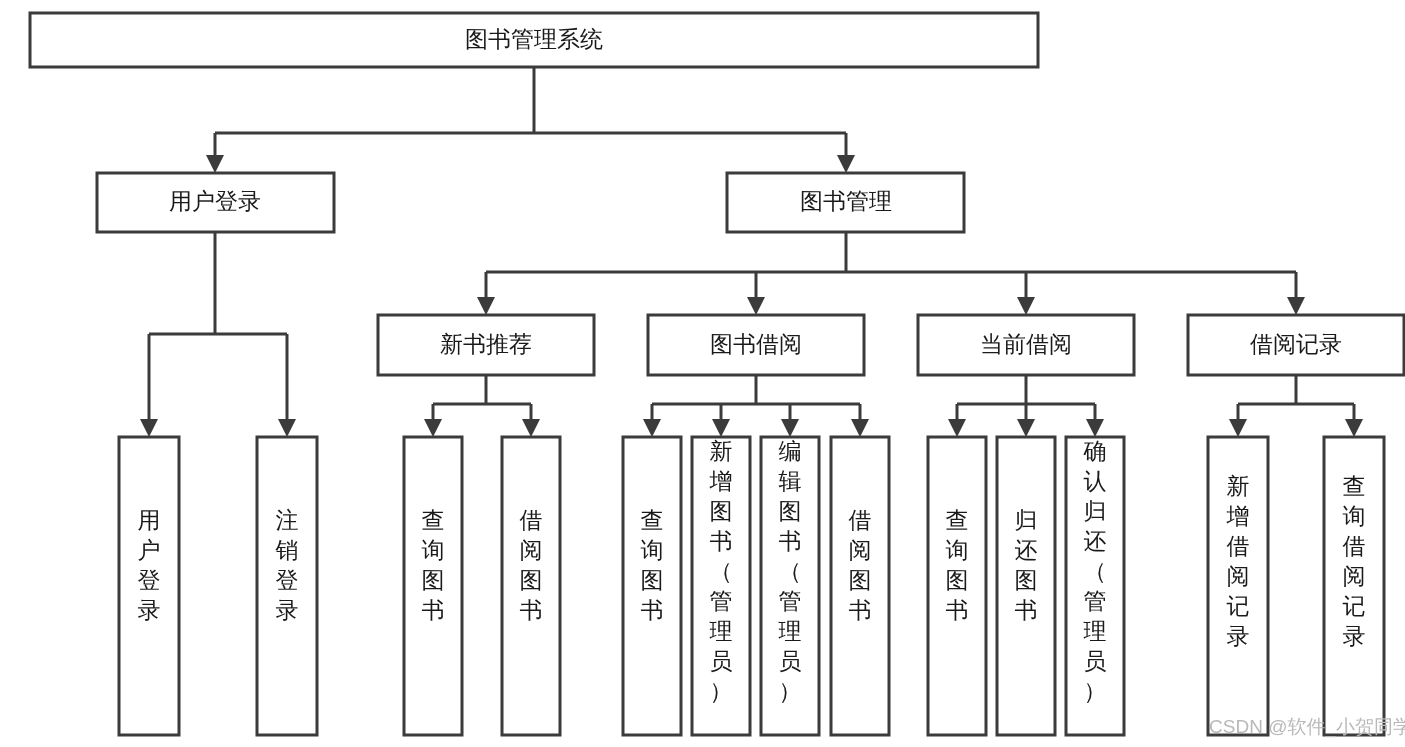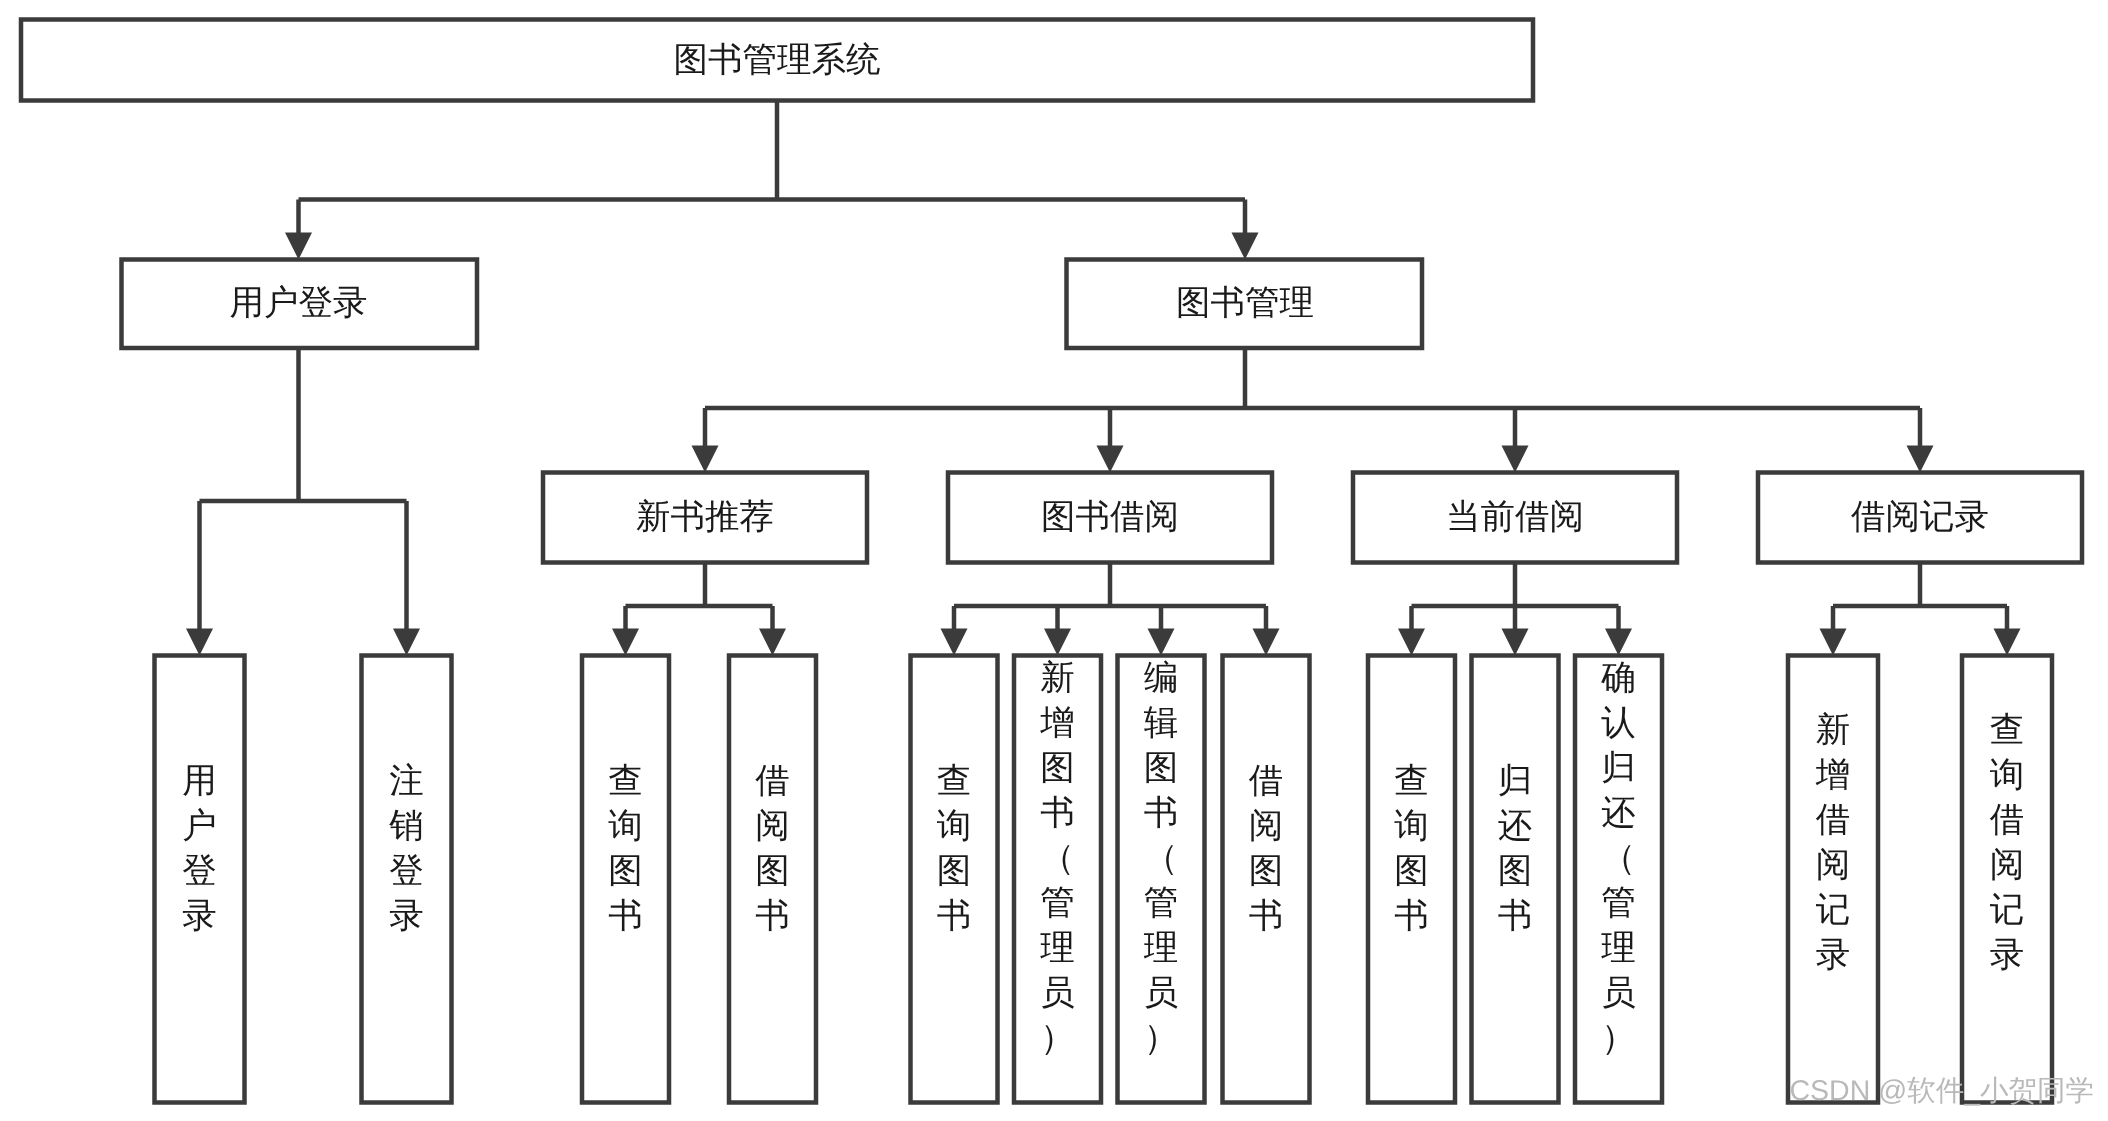--- a/index.html
+++ b/index.html
@@ -9,21 +9,21 @@
   }
   body {
     width: 1405px;
     height: 747px;
     font-family: "Liberation Sans", "DejaVu Sans", sans-serif;
     overflow: hidden;
     position: relative;
   }
   #diagram-root {
     position: absolute;
-    left: 0;
+    left: 16px;
     top: 0;
     width: 1301px;
     height: 747px;
   }
   svg.diagram {
     display: block;
     width: 1405px;
     height: 747px;
   }
   .node-box {

